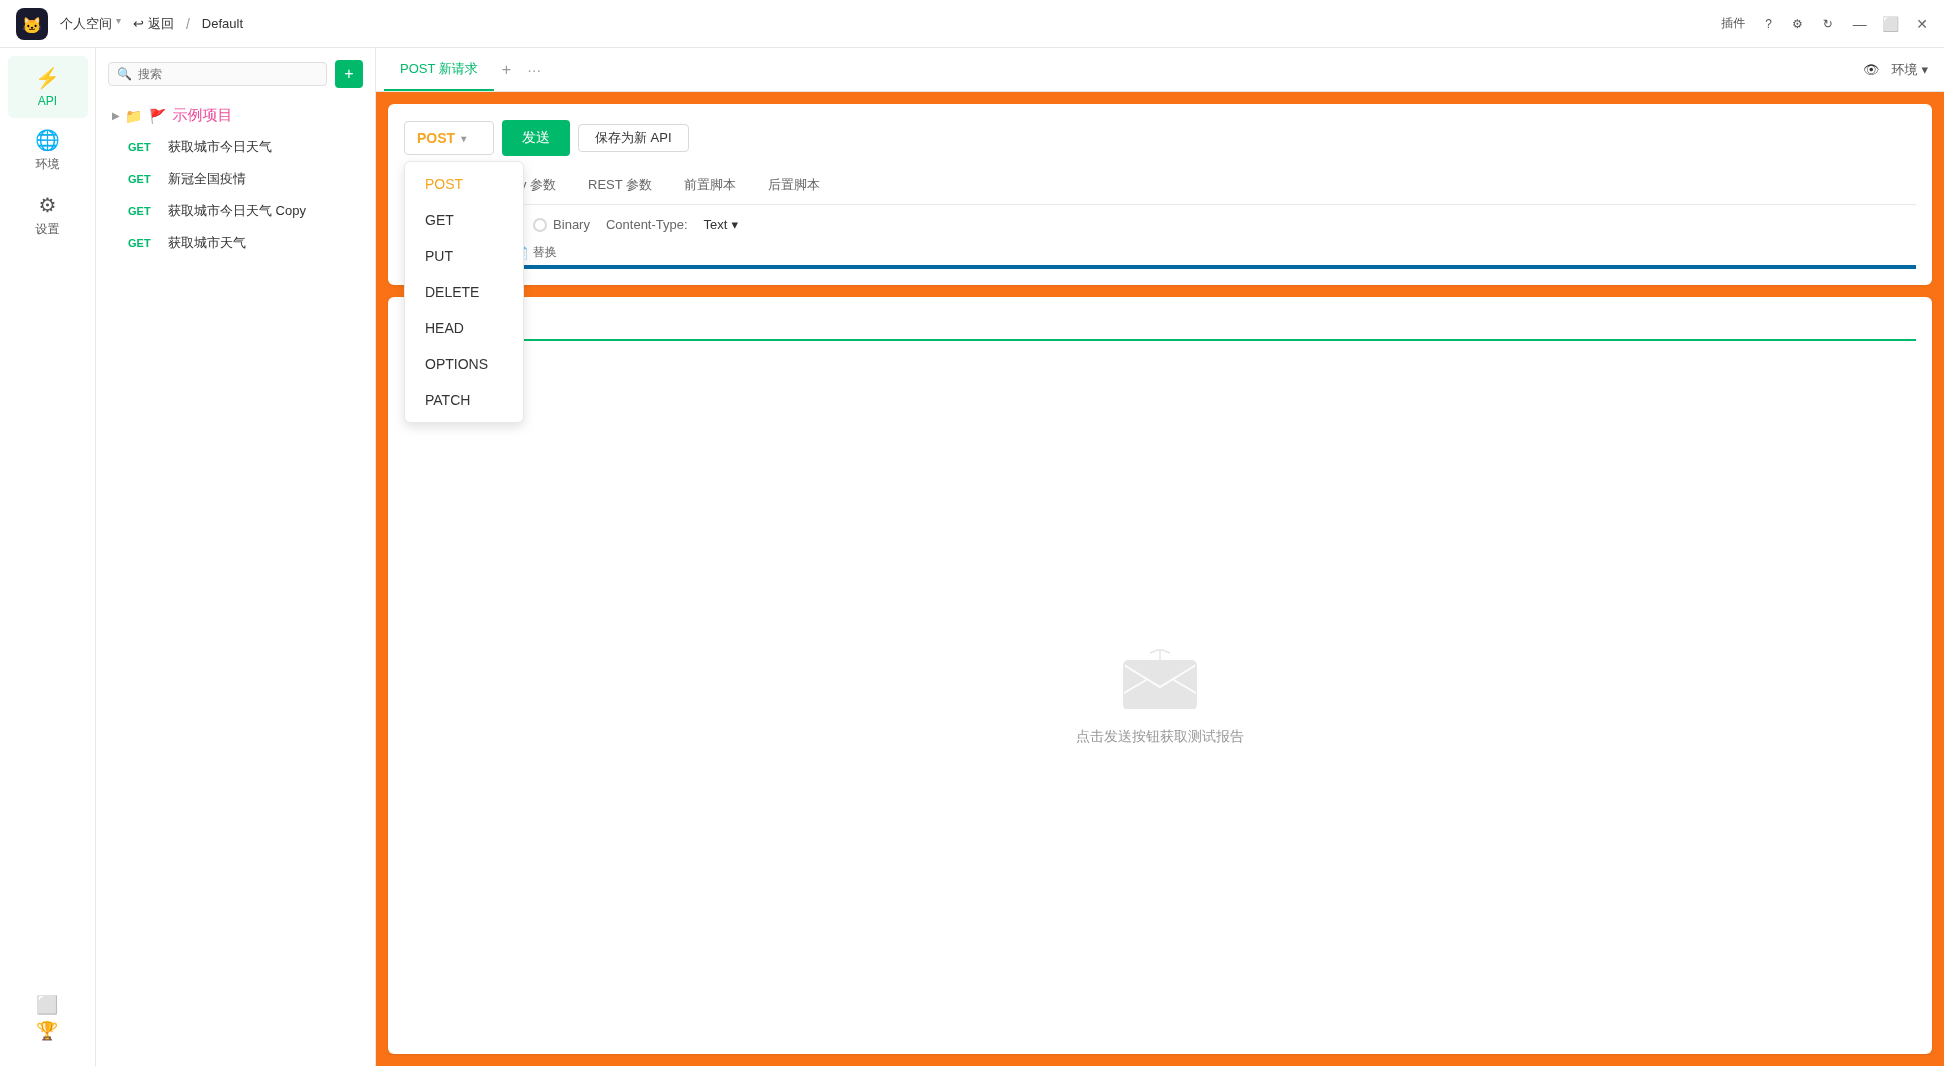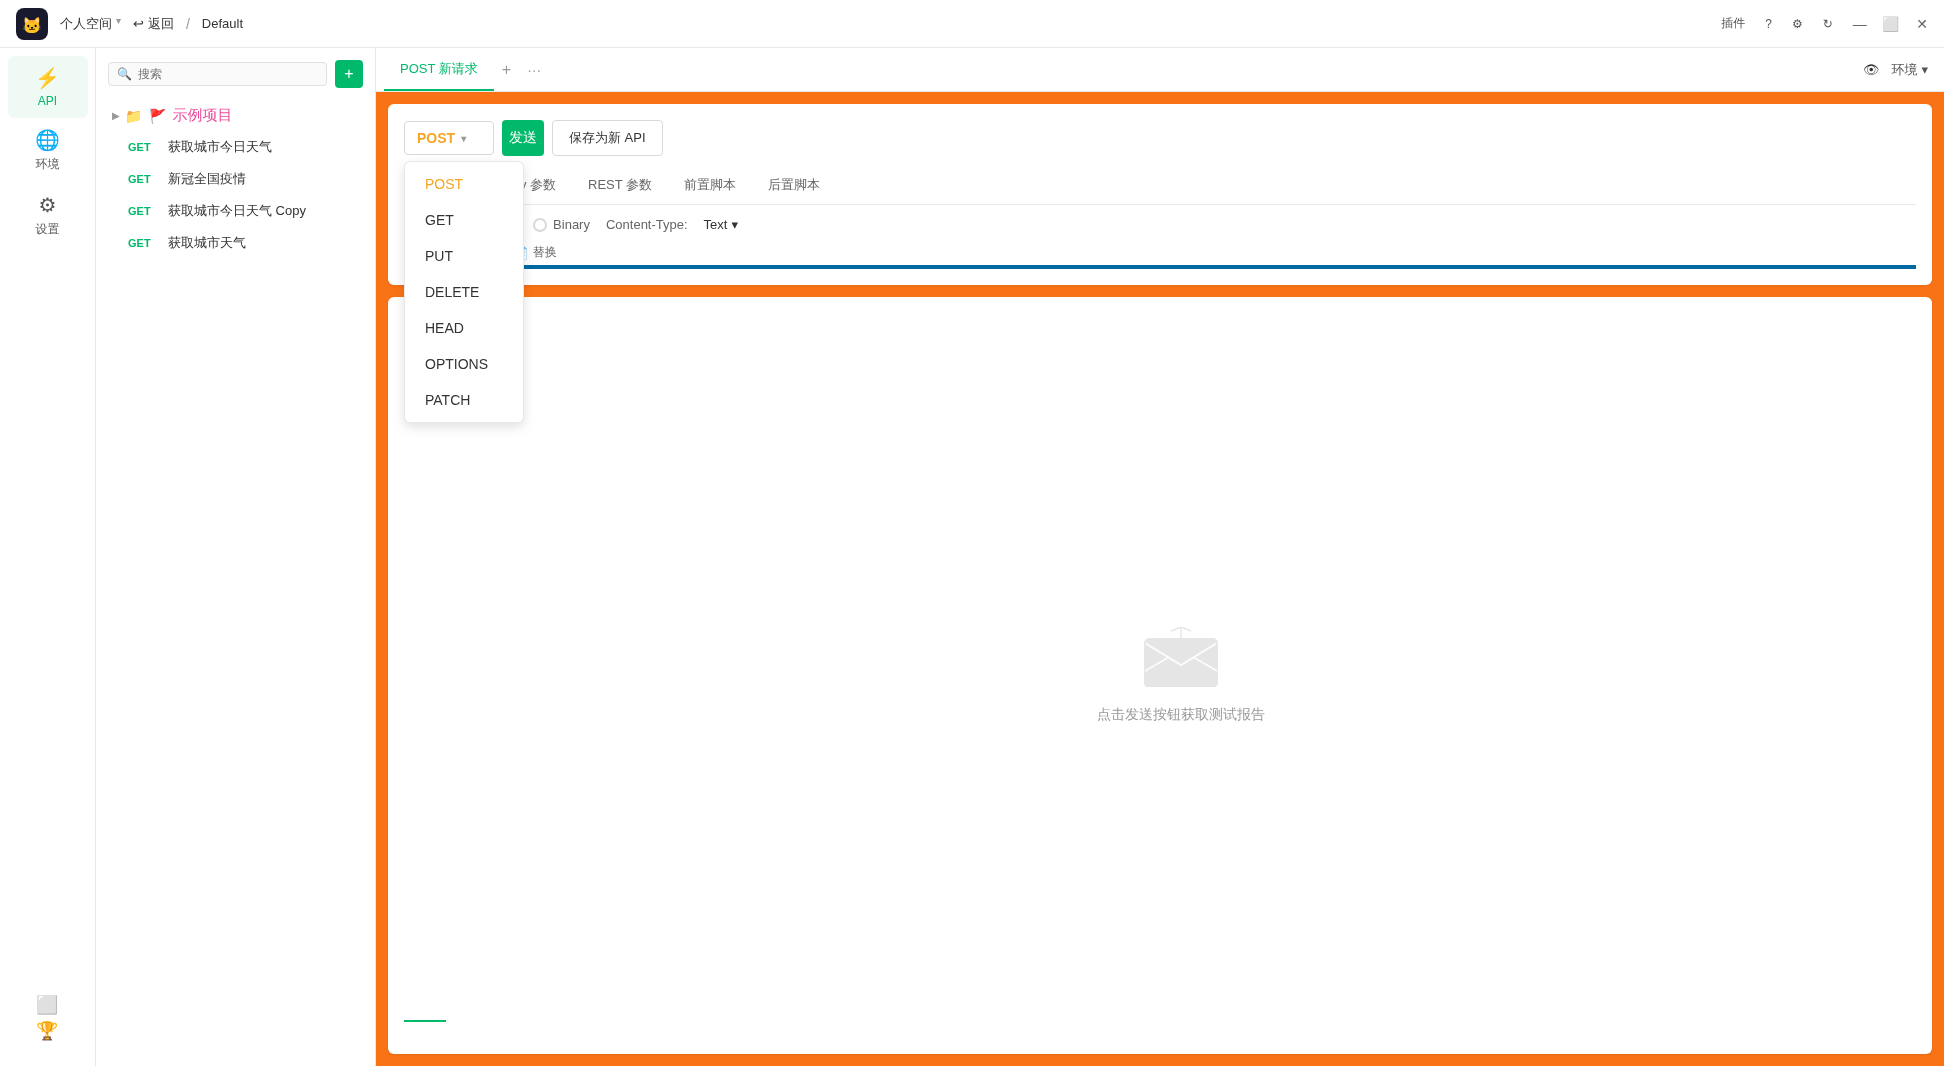--- a/index.html
+++ b/index.html
@@ -68,22 +68,22 @@
     .env-selector { display: flex; align-items: center; gap: 4px; cursor: pointer; color: #555; font-size: 13px; }
 
     
     .request-area { padding: 16px; display: flex; flex-direction: column; gap: 0; background: #fff; margin: 12px; border-radius: 6px; box-shadow: 0 1px 3px rgba(0,0,0,0.08); position: relative; }
 
     .url-bar { display: flex; align-items: center; gap: 8px; margin-bottom: 12px; }
     .method-selector { position: relative; }
     .method-btn { display: flex; align-items: center; gap: 6px; padding: 8px 12px; border: 1px solid #d9d9d9; border-radius: 4px; cursor: pointer; font-size: 14px; font-weight: 600; color: #f5a623; background: #fff; min-width: 90px; }
     .method-btn .chevron { font-size: 10px; color: #999; }
     .url-input { flex: 1; height: 36px; border: 1px solid #e0e0e0; border-radius: 4px; padding: 0 12px; font-size: 13px; color: #999; outline: none; background: #fafafa; }
-    .send-btn { height: 36px; padding: 0 7px; background: #00b96b; color: white; border: none; border-radius: 4px; font-size: 14px; cursor: pointer; font-weight: 500; }
-    .save-btn { height: 36px; padding: 0 16px; background: #fff; color: #333; border: 1px solid #d9d9d9; border-radius: 4px; font-size: 13px; cursor: pointer; white-space: nowrap; }
+    .send-btn { height: 36px; padding: 0 20px; background: #00b96b; color: white; border: none; border-radius: 4px; font-size: 14px; cursor: pointer; font-weight: 500; }
+    .save-btn { height: 28px; padding: 0 16px; background: #fff; color: #333; border: 1px solid #d9d9d9; border-radius: 4px; font-size: 13px; cursor: pointer; white-space: nowrap; }
 
     
     .method-dropdown { position: absolute; top: 40px; left: 0; background: #fff; border: 1px solid #e8e8e8; border-radius: 6px; box-shadow: 0 4px 12px rgba(0,0,0,0.12); z-index: 100; min-width: 120px; padding: 4px 0; }
     .dropdown-item { padding: 10px 20px; font-size: 14px; font-weight: 500; cursor: pointer; color: #333; }
     .dropdown-item.active { color: #f5a623; }
 
     
     .req-tabs { display: flex; border-bottom: 1px solid #e8e8e8; margin-bottom: 12px; }
     .req-tab { padding: 8px 16px; font-size: 13px; color: #666; cursor: pointer; border-bottom: 2px solid transparent; }
     .req-tab.active { color: #00b96b; border-bottom-color: #00b96b; }
@@ -96,21 +96,21 @@
     .radio-dot.checked::after { content: ''; width: 6px; height: 6px; background: #00b96b; border-radius: 50%; }
     .content-type-label { font-size: 13px; color: #666; }
     .content-type-value { display: flex; align-items: center; gap: 4px; font-size: 13px; color: #333; cursor: pointer; }
 
     
     .editor-toolbar { display: flex; align-items: center; gap: 12px; padding: 4px 0; border-bottom: 4px solid #0369a1; }
     .editor-tool { display: flex; align-items: center; gap: 4px; font-size: 12px; color: #666; cursor: pointer; }
     .editor-tool-icon { font-size: 12px; }
 
     
-    .return-section { margin: 0 12px 12px; background: #fff; border-radius: 6px; box-shadow: 0 1px 3px rgba(0,0,0,0.08); padding: 16px; flex: 1; display: flex; }
+    .return-section { margin: 0 12px 12px; background: #fff; border-radius: 6px; box-shadow: 0 1px 3px rgba(0,0,0,0.08); padding: 16px; flex: 1; display: flex; flex-direction: column; }
     .return-title { font-size: 14px; font-weight: 500; color: #333; padding-bottom: 8px; border-bottom: 2px solid #00b96b; display: inline-block; margin-bottom: 16px; }
 
     .empty-state { display: flex; flex-direction: column; align-items: center; justify-content: center; flex: 1; gap: 16px; }
     .empty-text { font-size: 14px; color: #999; }
 
     
     .envelope-svg { opacity: 0.25; }
   </style>
 </head>
 <body>

